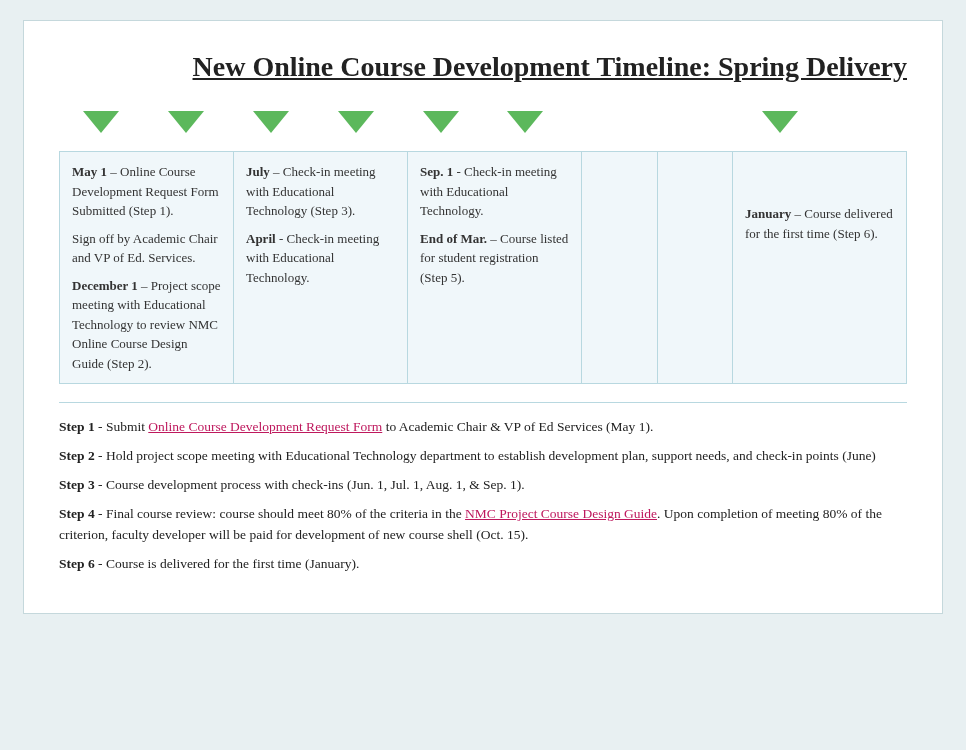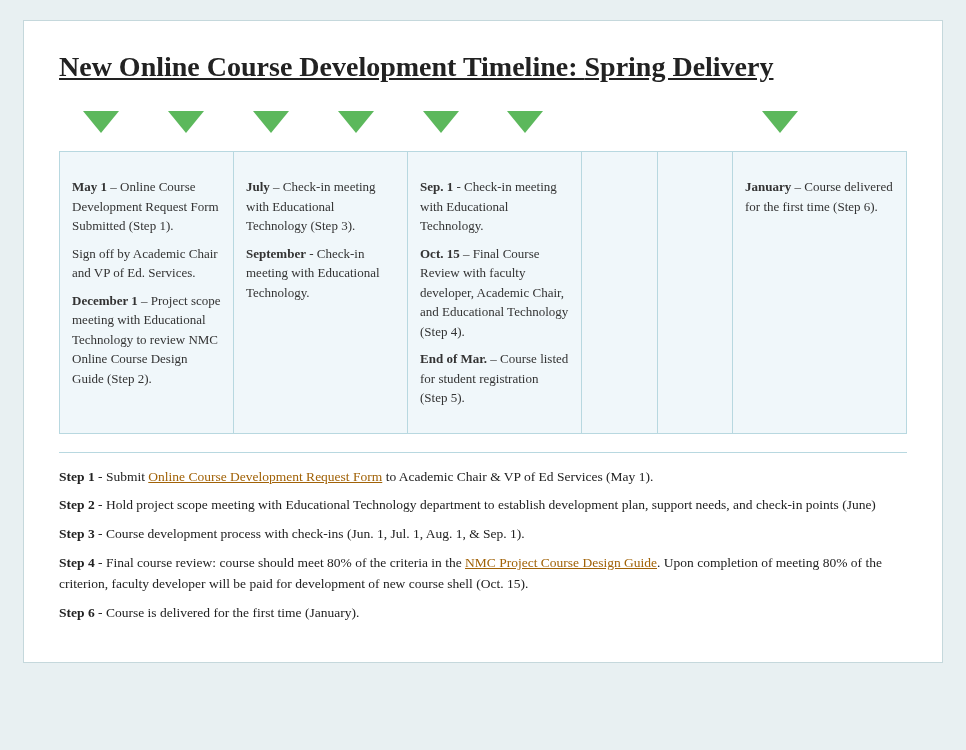--- a/index.html
+++ b/index.html
@@ -14,21 +14,21 @@
     }
     .page-container {
       background: #fff;
       border: 1px solid #c5d8dc;
       width: 920px;
       padding: 30px 35px 30px 35px;
     }
     .page-title {
       font-size: 28px;
       font-weight: normal;
-      text-align: left;
+      text-align: right;
       margin-bottom: 22px;
       color: #222;
     }
     .page-title span {
       text-decoration: underline;
       font-weight: bold;
     }
 
     
     .timeline-header {
@@ -80,31 +80,31 @@
     .content-area {
       display: flex;
       width: 100%;
       border: 1px solid #b8d8e0;
       background: #f0f7fa;
       margin-bottom: 18px;
       min-height: 210px;
     }
     .content-col {
       flex: 2;
-      padding: 25px 12px;
+      padding: 10px 12px;
       border-right: 1px solid #b8d8e0;
       font-size: 13px;
       line-height: 1.5;
       color: #333;
       vertical-align: top;
     }
     .content-col:last-child {
       border-right: none;
     }
-    .content-col.jan-col { flex: 2; }
+    .content-col.jan-col { flex: 2; margin-top: 42px; }
 
     .content-col p {
       margin-bottom: 8px;
     }
     .content-col p:last-child {
       margin-bottom: 0;
     }
     strong { font-weight: bold; }
 
     
@@ -117,21 +117,21 @@
     
     .steps-section {
       font-size: 13.5px;
       color: #222;
       line-height: 1.55;
     }
     .step-item {
       margin-bottom: 8px;
     }
     .step-item a {
-      color: #a16207;
+      color: #be185d;
       text-decoration: underline;
     }
 
     
     .content-spacer {
       flex: 2;
       border-right: 1px solid #b8d8e0;
       background: #f0f7fa;
     }
     .content-spacer:last-child { border-right: none; }
@@ -175,26 +175,25 @@
   <div class="content-area">
 
     <div class="content-col" style="flex:4; border-right:1px solid #b8d8e0;">
       <p><strong>May 1</strong> – Online Course Development Request Form Submitted (Step 1).</p>
       <p>Sign off by Academic Chair and VP of Ed. Services.</p>
       <p><strong>December 1</strong> – Project scope meeting with Educational Technology to review NMC Online Course Design Guide (Step 2).</p>
     </div>
 
     <div class="content-col" style="flex:4; border-right:1px solid #b8d8e0;">
       <p><strong>July</strong> – Check-in meeting with Educational Technology (Step 3).</p>
-      <p><strong>September</strong> - Check-in meeting with Educational Technology.</p>
+      <p><strong>April</strong> - Check-in meeting with Educational Technology.</p>
     </div>
 
     <div class="content-col" style="flex:4; border-right:1px solid #b8d8e0;">
       <p><strong>Sep. 1</strong> - Check-in meeting with Educational Technology.</p>
-      <p><strong>Oct. 15</strong> – Final Course Review with faculty developer, Academic Chair, and Educational Technology (Step 4).</p>
       <p><strong>End of Mar.</strong> – Course listed for student registration (Step 5).</p>
     </div>
 
     <div class="content-spacer" style="flex:2;"></div>
     <div class="content-spacer" style="flex:2;"></div>
 
     <div class="content-col jan-col" style="flex:4;">
       <p><strong>January</strong> – Course delivered for the first time (Step 6).</p>
     </div>
   </div>

